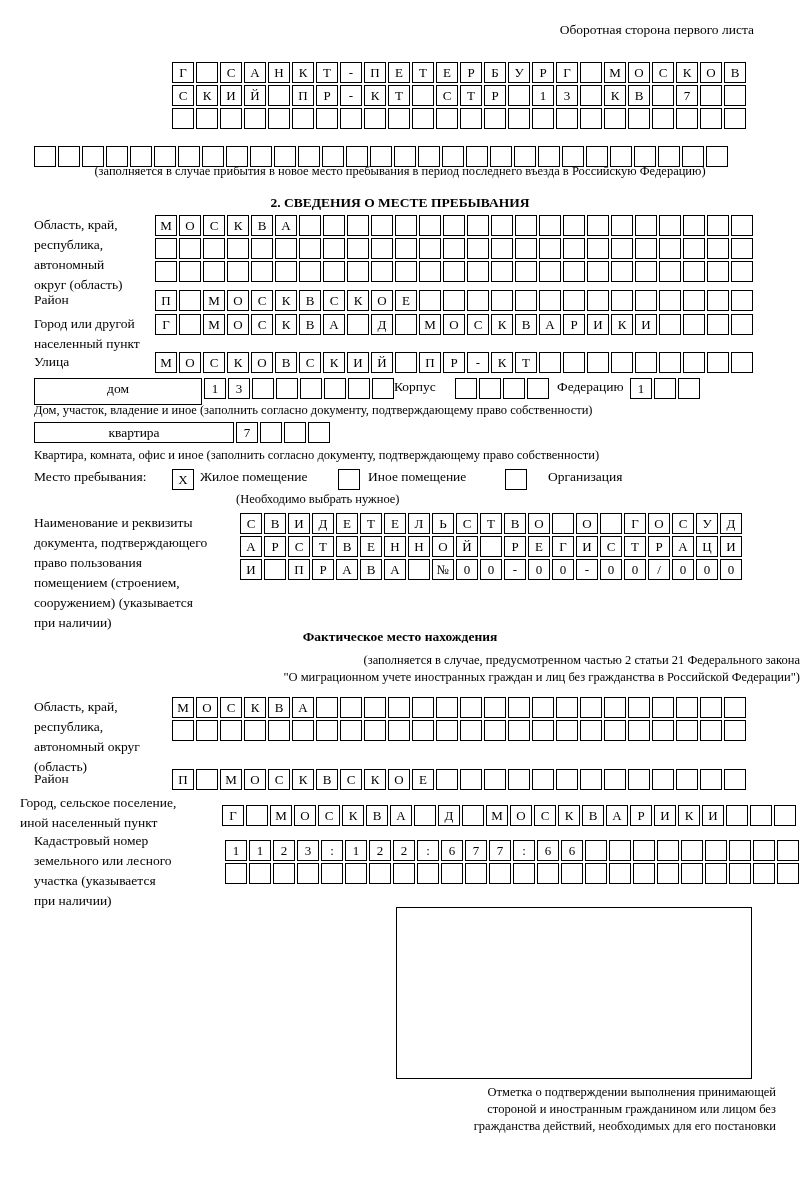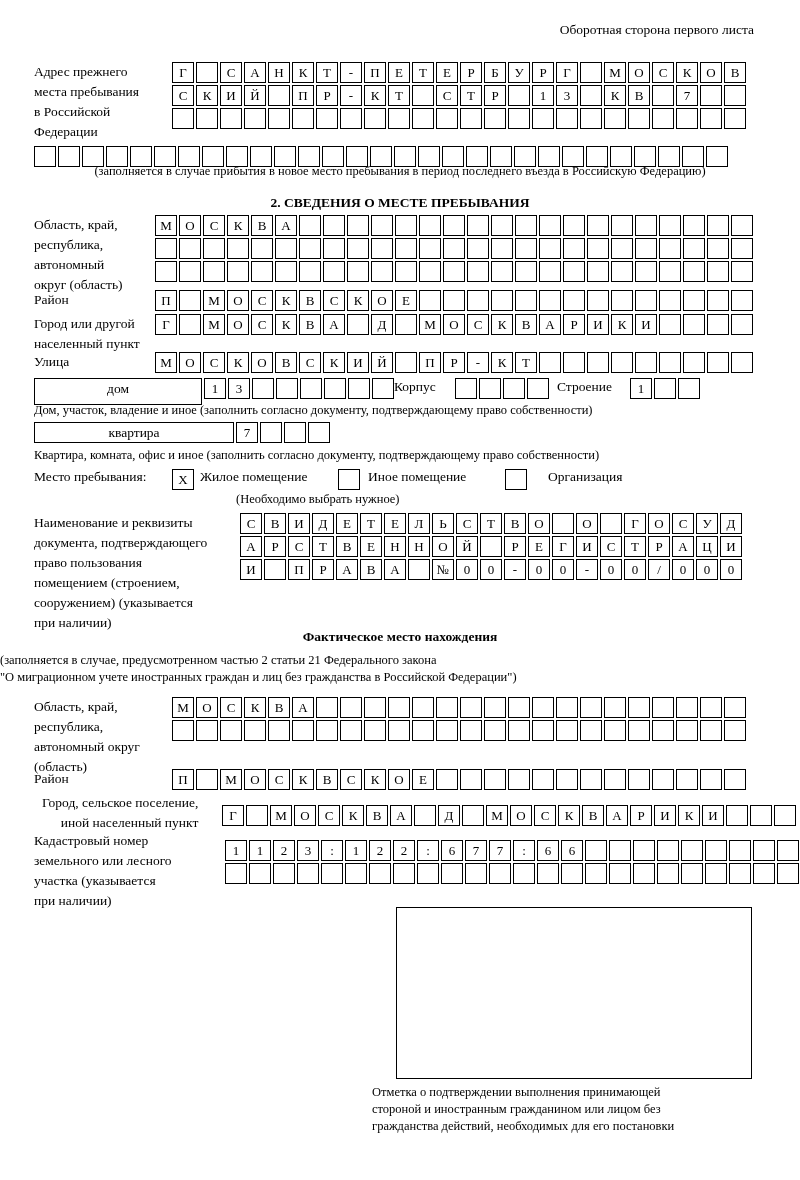--- a/index.html
+++ b/index.html
@@ -66,44 +66,38 @@
   }
   .sec-title {
     position: absolute;
     width: 100%;
     text-align: center;
     font-weight: bold;
     font-size: 13.5px;
   }
   .small-center {
     position: absolute;
-    text-align: left;
+    text-align: right;
     font-size: 12.5px;
     line-height: 17px;
   }
   .bigbox {
     position: absolute;
     border: 1px solid #000;
     box-sizing: border-box;
     background: #fff;
   }
 </style>
 </head>
 <body>
 
 <div class="page">
 
   <div class="hdr-right">Оборотная сторона первого листа</div>
 
-  <div class="lbl-block" style="left:34px; top:62px;">
-    <div>Адрес прежнего</div>
-    <div>места пребывания</div>
-    <div>в Российской</div>
-    <div>Федерации</div>
-  </div>
 
   <div class="abs" id="prev-rows" style="left:172px; top:62px;">
       <div class="row-cells" style="margin-bottom: 2px;">
         <div class="cell">Г</div>
         <div class="cell"></div>
         <div class="cell">С</div>
         <div class="cell">А</div>
         <div class="cell">Н</div>
         <div class="cell">К</div>
         <div class="cell">Т</div>
@@ -417,21 +411,21 @@
     </div>
   <div class="lbl-block" style="left:394px; top:377px;">Корпус</div>
   <div class="abs" id="s2-korpus" style="left:455px; top:378px;">
       <div class="row-cells" style="margin-bottom: 2px;">
         <div class="cell"></div>
         <div class="cell"></div>
         <div class="cell"></div>
         <div class="cell"></div>
       </div>
     </div>
-  <div class="lbl-block" style="left:557px; top:377px;">Строение</div>
+  <div class="lbl-block" style="left:557px; top:377px;">Федерацию</div>
   <div class="abs" id="s2-stroenie" style="left:630px; top:378px;">
       <div class="row-cells" style="margin-bottom: 2px;">
         <div class="cell">1</div>
         <div class="cell"></div>
         <div class="cell"></div>
       </div>
     </div>
 
   <div class="abs note" style="left:34px; top:403px;text-align:right;">Дом, участок, владение и иное (заполнить согласно документу, подтверждающему право собственности)</div>
 
@@ -626,21 +620,21 @@
         <div class="cell"></div>
         <div class="cell"></div>
         <div class="cell"></div>
         <div class="cell"></div>
         <div class="cell"></div>
         <div class="cell"></div>
         <div class="cell"></div>
       </div>
     </div>
 
-  <div class="lbl-block" style="left:42px; top:793px;text-align:right;">
+  <div class="lbl-block" style="left:20px; top:793px;">
     <div>Город, сельское поселение,</div>
     <div>иной населенный пункт</div>
   </div>
   <div class="abs" id="al-city" style="left:222px; top:805px;">
       <div class="row-cells" style="margin-bottom: 2px;">
         <div class="cell">Г</div>
         <div class="cell"></div>
         <div class="cell">М</div>
         <div class="cell">О</div>
         <div class="cell">С</div>

